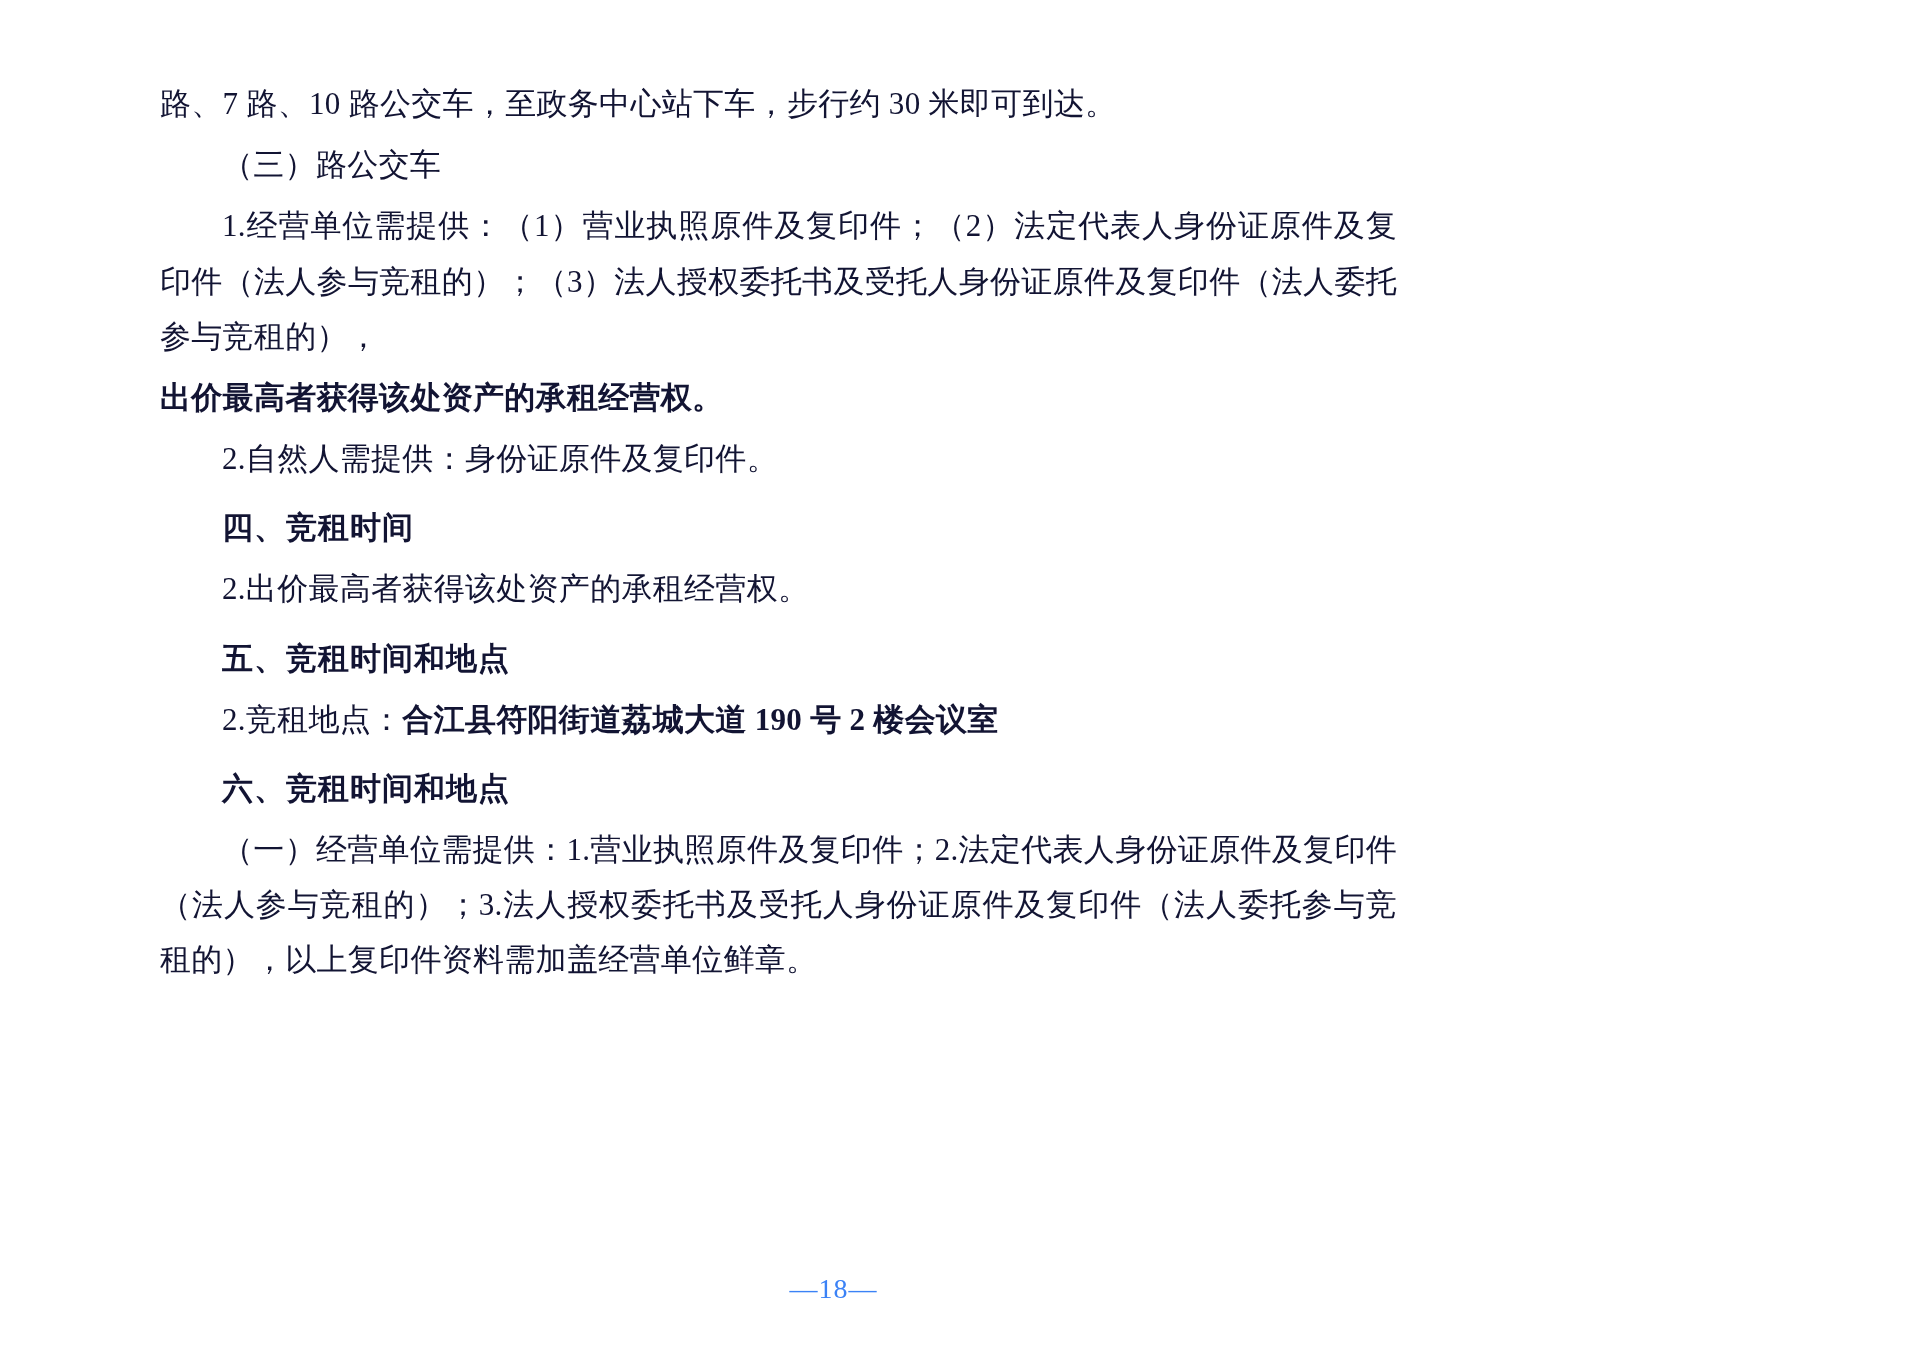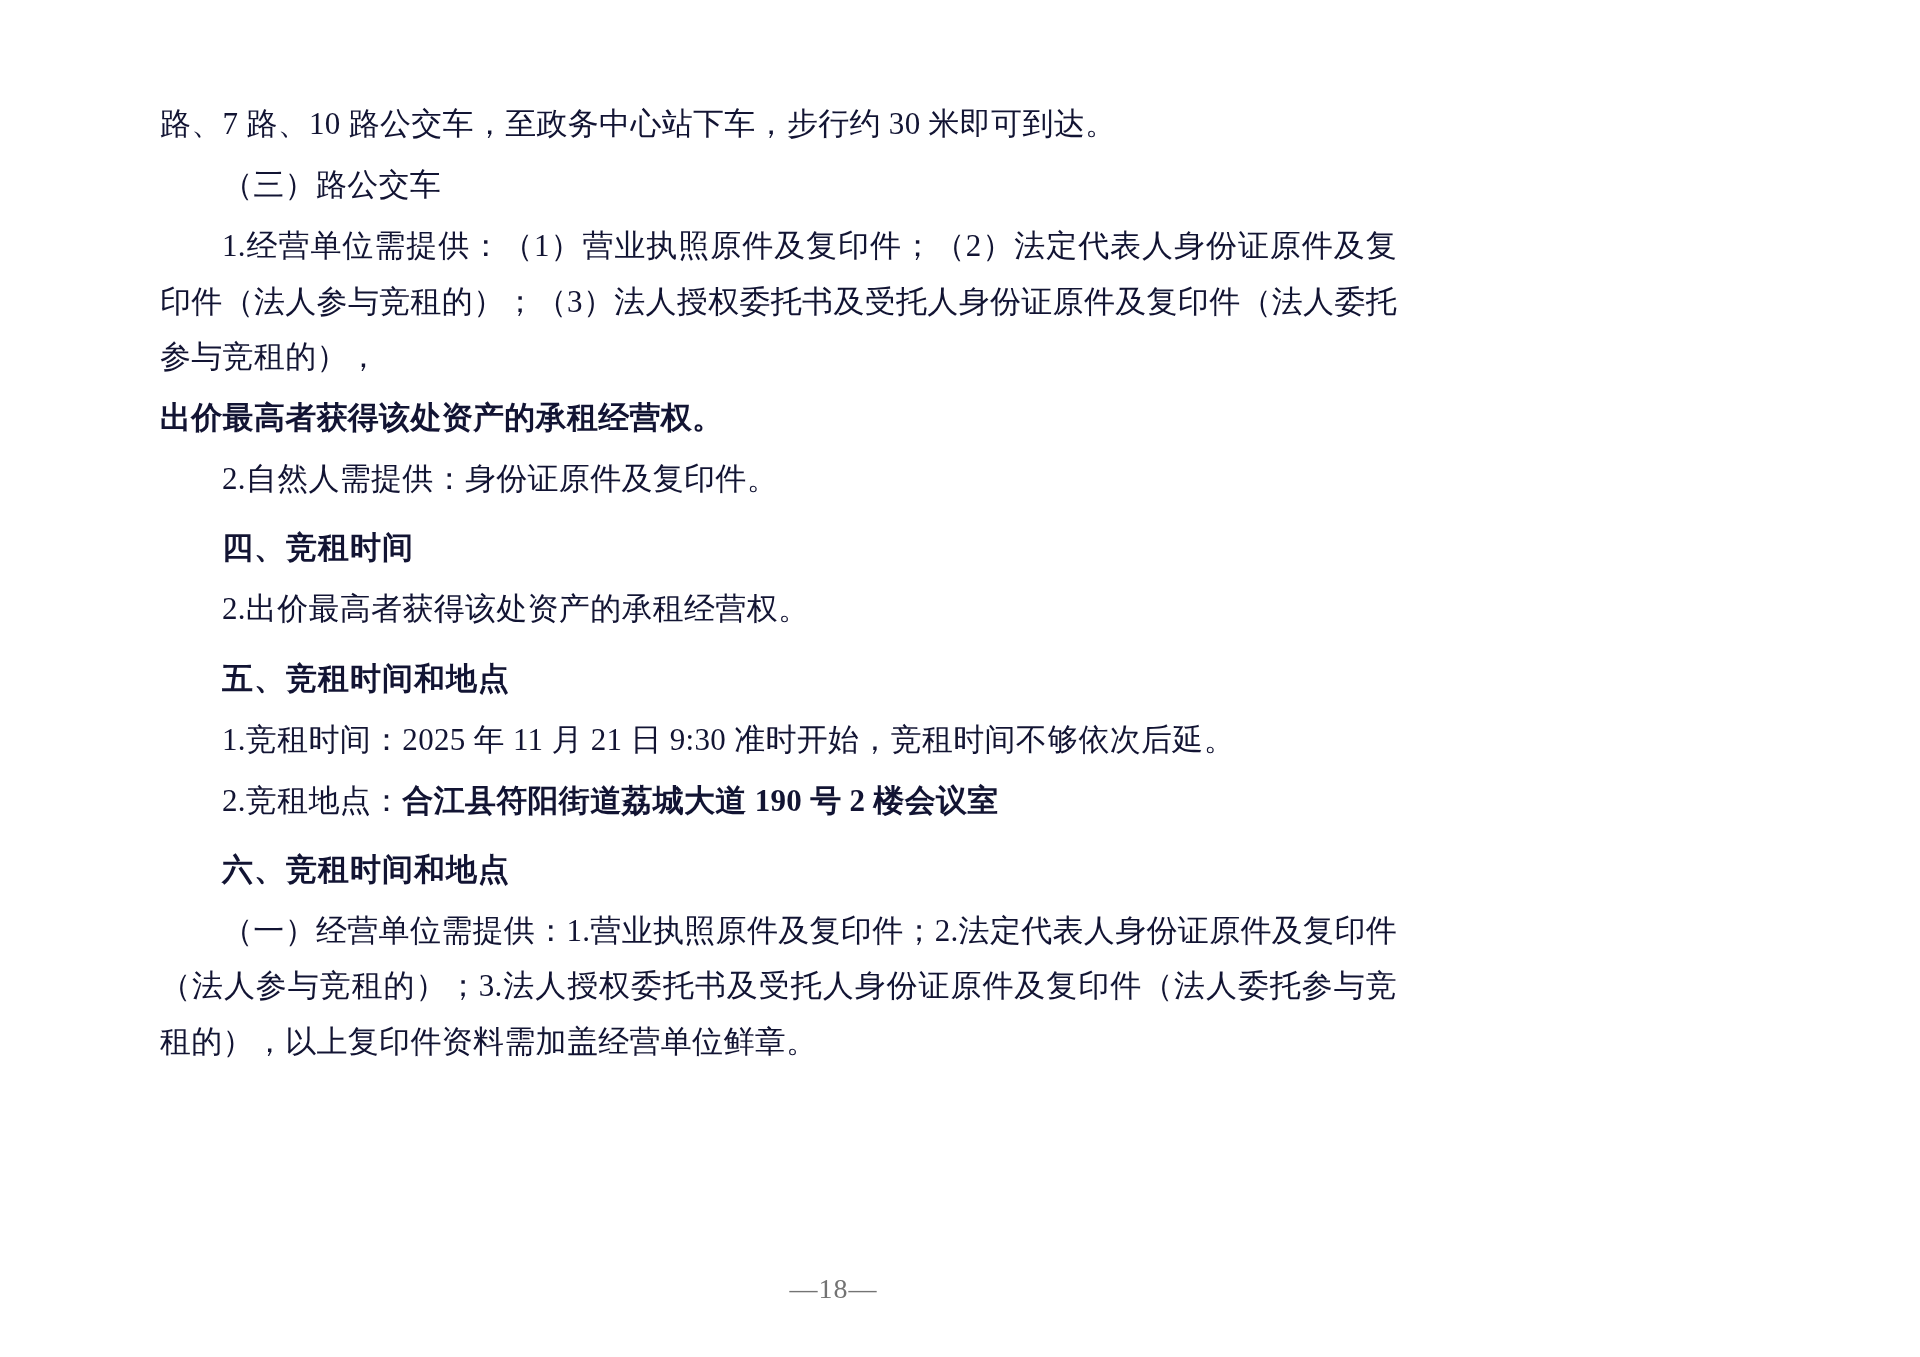--- a/index.html
+++ b/index.html
@@ -12,21 +12,21 @@
     height: 1357px;
     font-family: "Liberation Serif", "DejaVu Serif", serif;
     color: #1a1a2e;
     overflow: hidden;
   }
   .page {
     position: relative;
     width: 1587px;
     height: 1357px;
     box-sizing: border-box;
-    padding: 96px 190px 0 160px;
+    padding: 76px 190px 0 160px;
   }
   .doc-body {
     font-size: 31px;
     line-height: 1.78;
     color: #121433;
     letter-spacing: 0.3px;
   }
   p {
     margin: 0 0 6px 0;
     text-align: justify;
@@ -48,21 +48,21 @@
   .strong-line {
     font-weight: bold;
   }
   .footer {
     position: absolute;
     left: 0;
     right: 0;
     bottom: 52px;
     text-align: center;
     font-size: 28px;
-    color: #737373;
+    color: #3b82f6;
     letter-spacing: 1px;
   }
   .footer-inner {
     display: inline-block;
     margin-left: 80px;
   }
 </style>
 </head>
 <body>
 
@@ -79,21 +79,20 @@
 
     <p class="indent">2.自然人需提供：身份证原件及复印件。</p>
 
     <p class="heading">四、竞租时间</p>
 
 
     <p class="indent">2.出价最高者获得该处资产的承租经营权。</p>
 
     <p class="heading">五、竞租时间和地点</p>
 
-    <p class="indent">1.竞租时间：2025 年 11 月 21 日 9:30 准时开始，竞租时间不够依次后延。</p>
 
     <p class="indent"><span>2.竞租地点：</span><span class="bold">合江县符阳街道荔城大道 190 号 2 楼会议室</span></p>
 
     <p class="heading">六、竞租时间和地点</p>
 
     <p class="indent">（一）经营单位需提供：1.营业执照原件及复印件；2.法定代表人身份证原件及复印件（法人参与竞租的）；3.法人授权委托书及受托人身份证原件及复印件（法人委托参与竞租的），以上复印件资料需加盖经营单位鲜章。</p>
 
   </div>
 
   <div class="footer">

